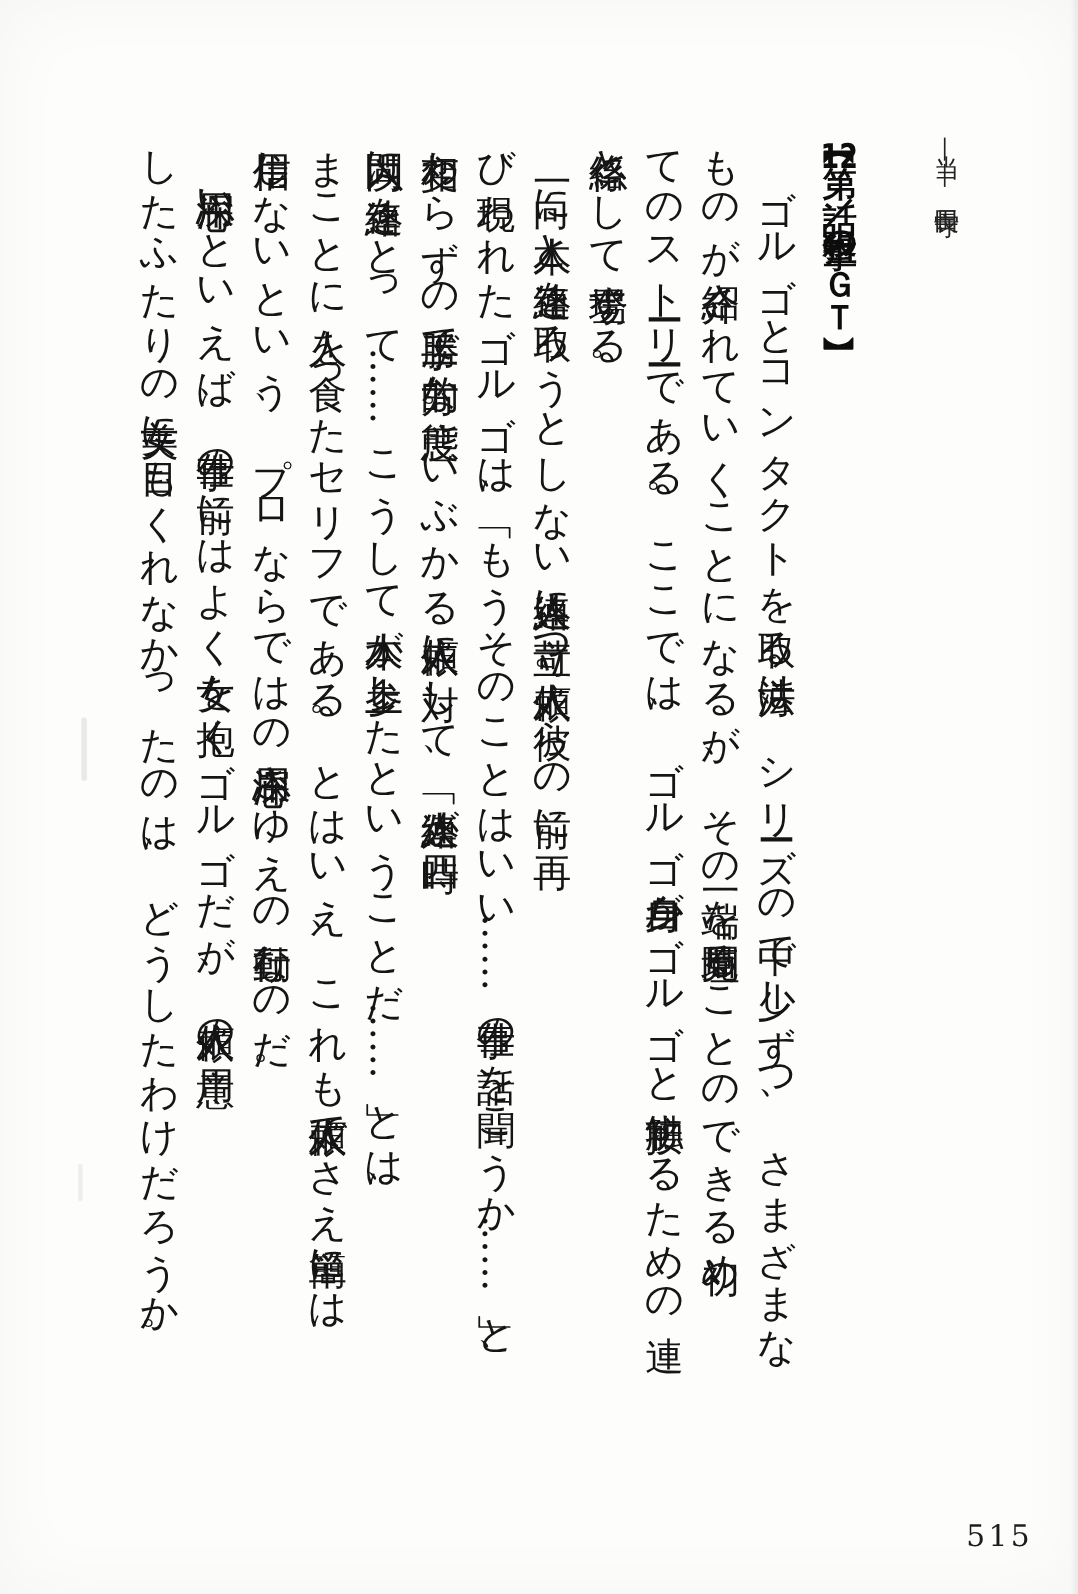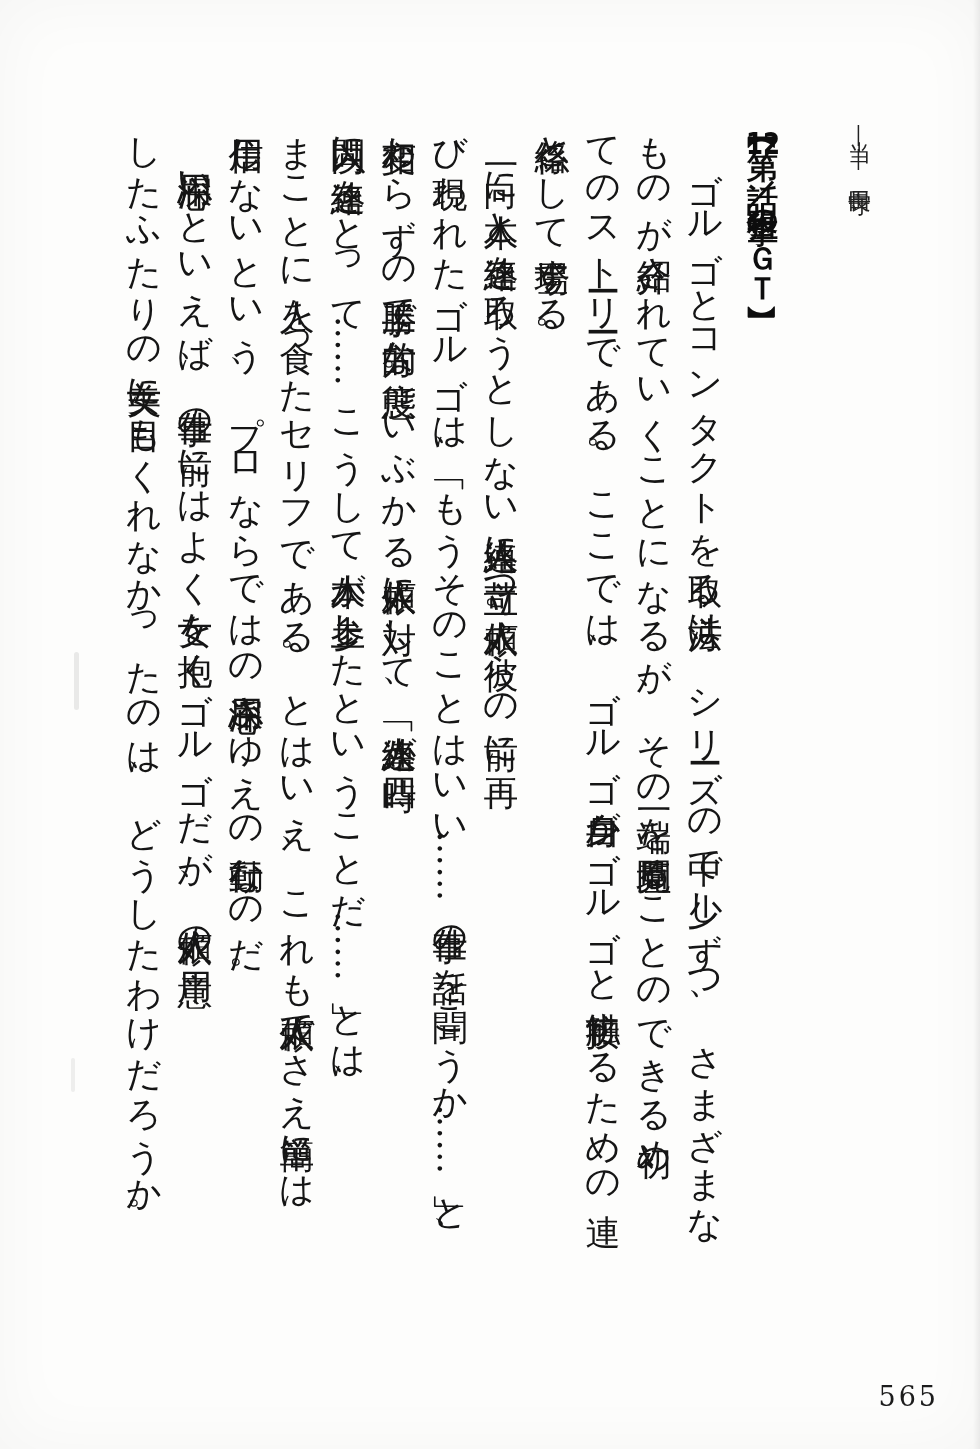--- a/index.html
+++ b/index.html
@@ -111,15 +111,15 @@
     <div class="tcol">　一向に本人と連絡を取ろうとしない連絡人に苛立つ依頼人。彼らの前に再</div>
     <div class="tcol">び現われたゴルゴは、「もうそのことはいい……仕事の話を聞こうか……」と、</div>
     <div class="tcol">相変わらずの勝手で一方的な態度。いぶかる依頼人に対して、「連絡人が四時</div>
     <div class="tcol">間以内に連絡をとって……こうして本人が参上したということだ……」とは、</div>
     <div class="tcol">まことに人を食ったセリフである。とはいえ、これも依頼人でさえ簡単には</div>
     <div class="tcol">信用しないという、プロならではの用心深さゆえの行動なのだ。</div>
     <div class="tcol">　用心深いといえば、仕事の前にはよく女を抱くゴルゴだが、依頼人の用意</div>
     <div class="tcol">したふたりの美女に目もくれなかったのは、どうしたわけだろうか。</div>
   </div>
 
-  <div class="page-number">565</div>
+  <div class="page-number">515</div>
 
 </div>
 
 </body></html>

